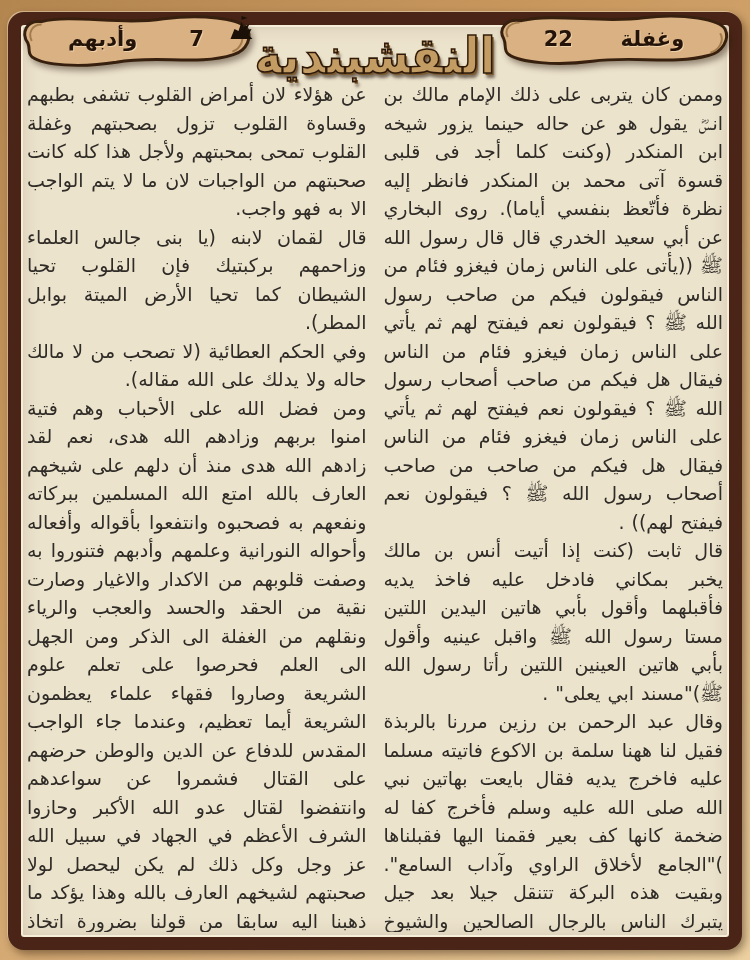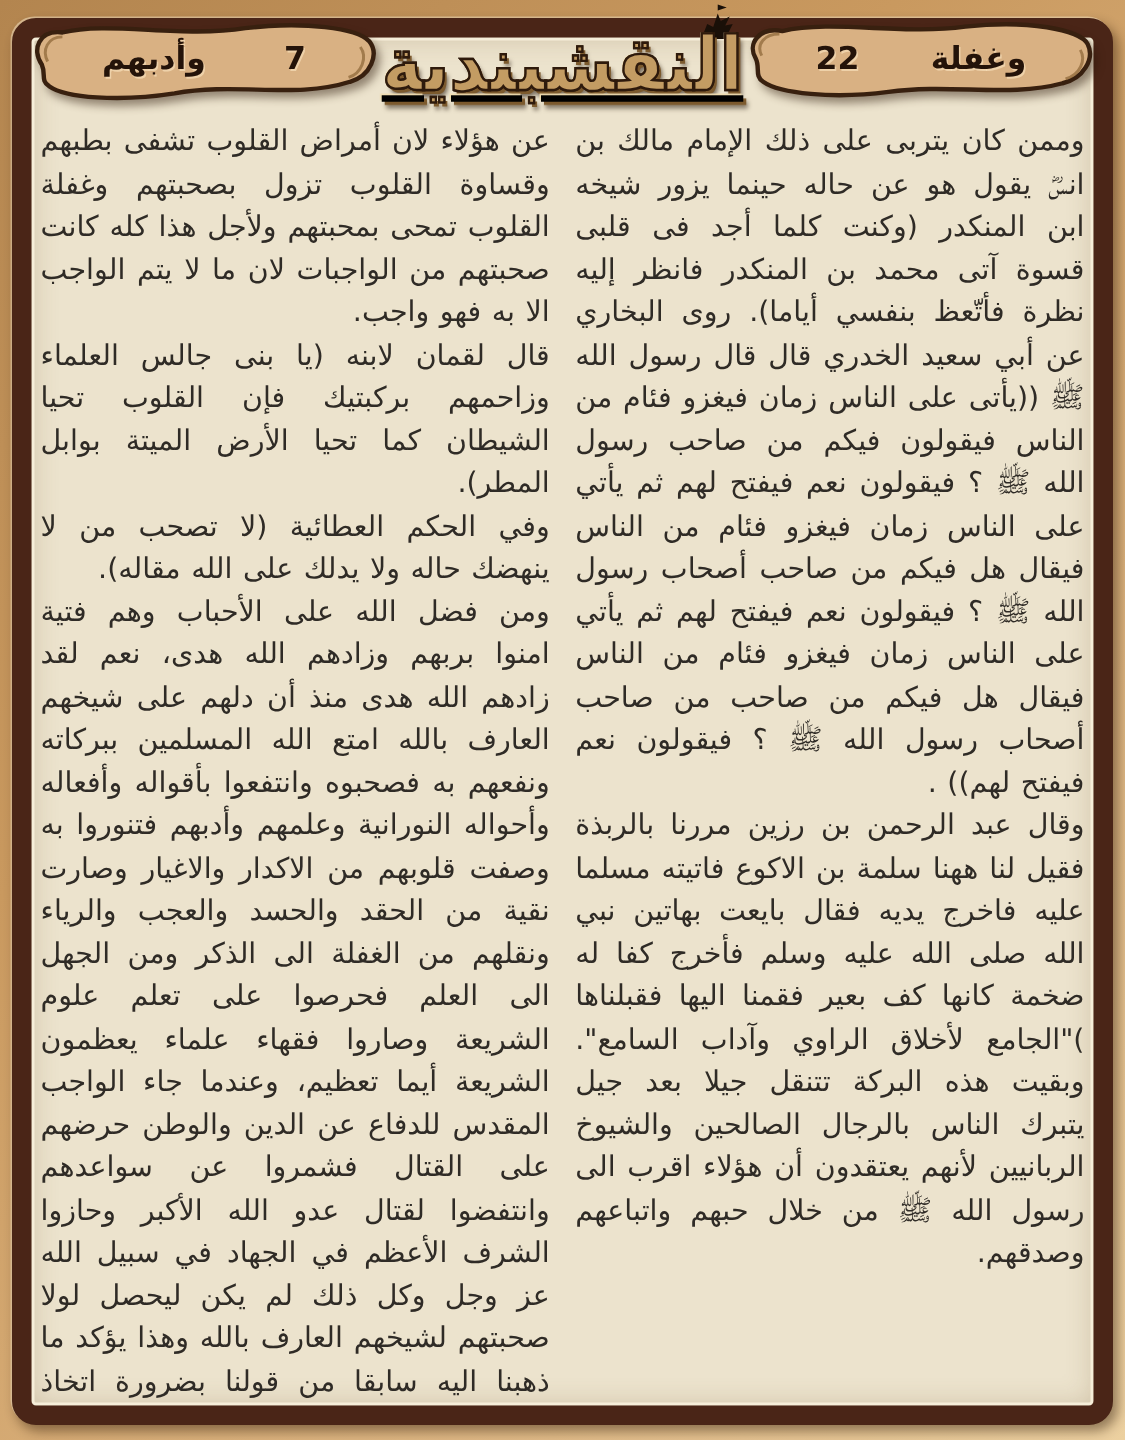--- a/index.html
+++ b/index.html
@@ -26,22 +26,22 @@
   .banner svg{position:absolute;inset:0;width:100%;height:100%;}
   .banner-left{left:18px;}
   .banner-right{right:18px;}
   .banner-text{
     position:absolute;inset:6px 24px 10px 24px;
     display:flex;align-items:center;justify-content:space-around;
     font-weight:bold;font-size:21px;color:#241309;
     text-shadow:1px 1px 0 rgba(255,235,200,.55);
   }
   .logo{
-    position:absolute;left:50%;top:2px;transform:translateX(-50%);
-    display:flex;flex-direction:column;align-items:flex-end;z-index:6;text-decoration:underline;
+    position:absolute;left:50%;top:15px;transform:translateX(-50%);
+    display:flex;flex-direction:column;align-items:flex-start;z-index:6;
   }
   .logo .rider{margin-bottom:-8px;margin-left:-30px;}
   .logo-text{
     font-size:46px;font-weight:bold;line-height:1;
     color:#c39c63;
     -webkit-text-stroke:1.5px #2e1a0c;
     text-shadow:2px 2px 0 #7c5a2e,3px 4px 3px rgba(30,15,5,.55),-1px -1px 0 #f0dcae;
     letter-spacing:-1px;
     transform:scaleY(1.08);
   }
@@ -98,21 +98,22 @@
       <span>وغفلة</span>
       <span>22</span>
     </div>
   </div>
 
 </div>
 
 <main class="content" dir="rtl">
   <section class="col">
       <p>وممن كان يتربى على ذلك الإمام مالك بن انسؓ يقول هو عن حاله حينما يزور شيخه ابن المنكدر (وكنت كلما أجد فى قلبى قسوة آتى محمد بن المنكدر فانظر إليه نظرة فأتّعظ بنفسي أياما). روى البخاري عن أبي سعيد الخدري قال قال رسول الله ﷺ ((يأتى على الناس زمان فيغزو فئام من الناس فيقولون فيكم من صاحب رسول الله ﷺ ؟ فيقولون نعم فيفتح لهم ثم يأتي على الناس زمان فيغزو فئام من الناس فيقال هل فيكم من صاحب أصحاب رسول الله ﷺ ؟ فيقولون نعم فيفتح لهم ثم يأتي على الناس زمان فيغزو فئام من الناس فيقال هل فيكم من صاحب من صاحب أصحاب رسول الله ﷺ ؟ فيقولون نعم فيفتح لهم)) .</p>
+      <p>قال ثابت (كنت إذا أتيت أنس بن مالك يخبر بمكاني فادخل عليه فاخذ يديه فأقبلهما وأقول بأبي هاتين اليدين اللتين مستا رسول الله ﷺ واقبل عينيه وأقول بأبي هاتين العينين اللتين رأتا رسول الله ﷺ)"مسند ابي يعلى" .</p>
       <p>وقال عبد الرحمن بن رزين مررنا بالربذة فقيل لنا ههنا سلمة بن الاكوع فاتيته مسلما عليه فاخرج يديه فقال بايعت بهاتين نبي الله صلى الله عليه وسلم فأخرج كفا له ضخمة كانها كف بعير فقمنا اليها فقبلناها )"الجامع لأخلاق الراوي وآداب السامع". وبقيت هذه البركة تتنقل جيلا بعد جيل يتبرك الناس بالرجال الصالحين والشيوخ الربانيين لأنهم يعتقدون أن هؤلاء اقرب الى رسول الله ﷺ من خلال حبهم واتباعهم وصدقهم.</p>
     </section>
   <section class="col">
       <p>عن هؤلاء لان أمراض القلوب تشفى بطبهم وقساوة القلوب تزول بصحبتهم وغفلة القلوب تمحى بمحبتهم ولأجل هذا كله كانت صحبتهم من الواجبات لان ما لا يتم الواجب الا به فهو واجب.</p>
       <p>قال لقمان لابنه (يا بنى جالس العلماء وزاحمهم بركبتيك فإن القلوب تحيا الشيطان كما تحيا الأرض الميتة بوابل المطر).</p>
-      <p>وفي الحكم العطائية (لا تصحب من لا ينهضك حاله ولا يدلك على الله مقاله).</p>
+      <p>وفي الحكم العطائية (لا تصحب من لا مالك حاله ولا يدلك على الله مقاله).</p>
       <p>ومن فضل الله على الأحباب وهم فتية امنوا بربهم وزادهم الله هدى، نعم لقد زادهم الله هدى منذ أن دلهم على شيخهم العارف بالله امتع الله المسلمين ببركاته ونفعهم به فصحبوه وانتفعوا بأقواله وأفعاله وأحواله النورانية وعلمهم وأدبهم فتنوروا به وصفت قلوبهم من الاكدار والاغيار وصارت نقية من الحقد والحسد والعجب والرياء ونقلهم من الغفلة الى الذكر ومن الجهل الى العلم فحرصوا على تعلم علوم الشريعة وصاروا فقهاء علماء يعظمون الشريعة أيما تعظيم، وعندما جاء الواجب المقدس للدفاع عن الدين والوطن حرضهم على القتال فشمروا عن سواعدهم وانتفضوا لقتال عدو الله الأكبر وحازوا الشرف الأعظم في الجهاد في سبيل الله عز وجل وكل ذلك لم يكن ليحصل لولا صحبتهم لشيخهم العارف بالله وهذا يؤكد ما ذهبنا اليه سابقا من قولنا بضرورة اتخاذ الشيخ ومن لا شيخ له فشيخه الشيطان ﴿إِنَّ الَّذِينَ قَالُوا رَبُّنَا اللَّهُ ثُمَّ اسْتَقَامُوا فَلَا خَوْفٌ عَلَيْهِمْ وَلَا هُمْ يَحْزَنُونَ﴾ "الأحقاف" ۞</p>
     </section>
 </main>
 
 </body></html>

